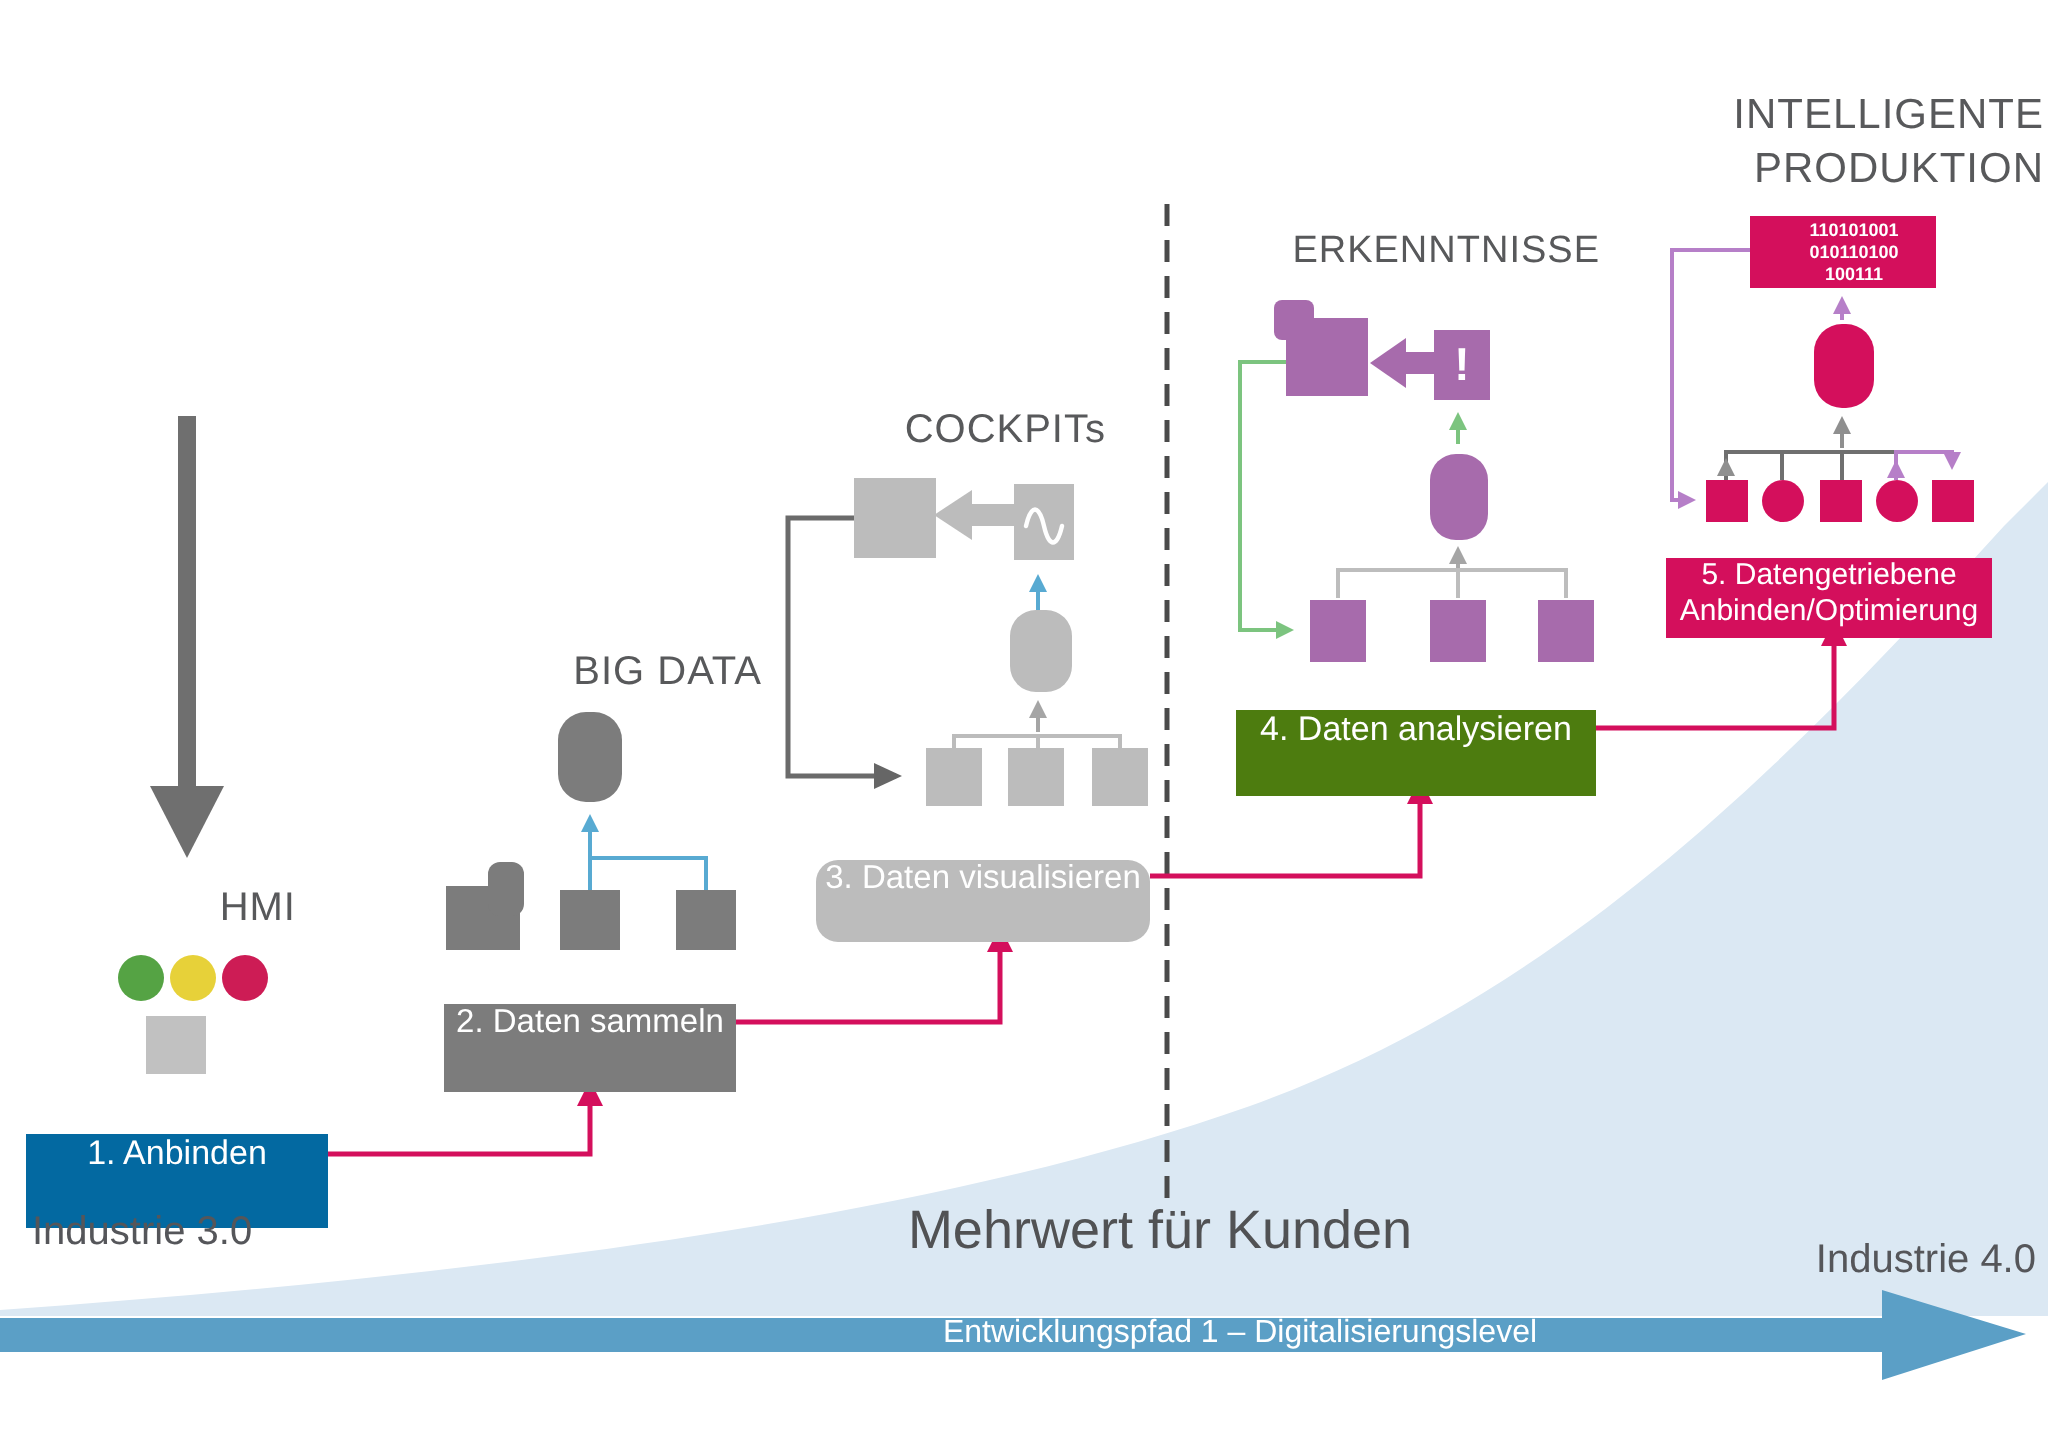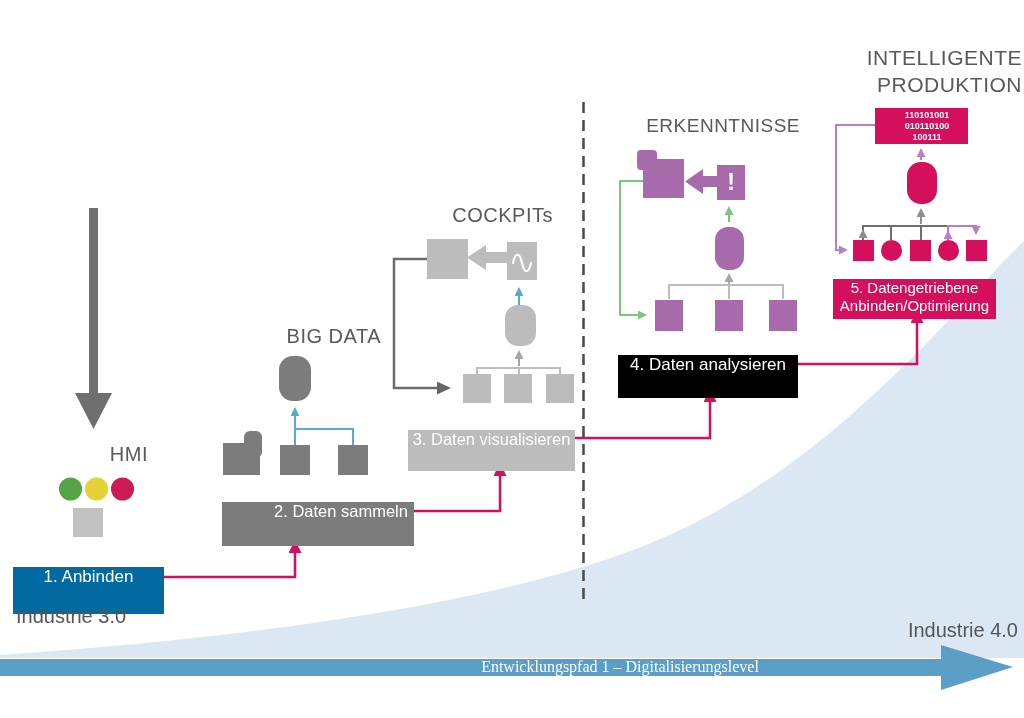--- a/index.html
+++ b/index.html
@@ -151,27 +151,28 @@
 
   <div class="binarybox" style="left:875px;top:108px;width:93px;height:36px;padding-left:11px;">
     <span>110101001</span><br>
     <span>010110100</span><br>
     <span>100111</span>
   </div>
 
   <div class="alert" style="left:717px;top:164px;width:28px;height:36px;font-size:23px;">!</div>
 
   <div class="stepbox" style="left:13px;top:554px;width:151px;height:47px;background:#0369a1;font-size:17px;">1. Anbinden</div>
-  <div class="stepbox" style="left:222px;top:489px;width:146px;height:44px;background:#7c7c7c;font-size:16.5px;padding-left:46px;">2. Daten sammeln</div>
-  <div class="stepbox" style="left:408px;top:417px;width:167px;height:41px;background:#bcbcbc;font-size:16.5px;">3. Daten visualisieren</div>
-  <div class="stepbox" style="left:618px;top:342px;width:180px;height:43px;background:#000000;font-size:17px;">4. Daten analysieren</div>
+  <div class="stepbox" style="left:222px;top:489px;width:146px;height:44px;background:#7c7c7c;font-size:16.5px;">2. Daten sammeln</div>
+  <div class="stepbox" style="left:408px;top:417px;width:167px;height:41px;background:#bcbcbc;font-size:16.5px;border-radius:11px;">3. Daten visualisieren</div>
+  <div class="stepbox" style="left:618px;top:342px;width:180px;height:43px;background:#4d7c0f;font-size:17px;">4. Daten analysieren</div>
   <div class="stepbox" style="left:833px;top:266px;width:163px;height:40px;background:#d40f5c;font-size:15px;line-height:18px;">
     <div>
       <span>5. Datengetriebene</span><br>
       <span>Anbinden/Optimierung</span>
     </div>
   </div>
 
   <div class="footer-label" style="left:16px;top:605px;font-size:20px;">Industrie 3.0</div>
   <div class="footer-label" style="left:898px;top:619px;width:120px;text-align:right;font-size:20px;">Industrie 4.0</div>
-  <div class="bandtext" style="left:300px;top:658px;width:640px;height:18px;line-height:18px;font-size:16px;font-family:Liberation Serif, serif;">Entwicklungspfad 1 – Digitalisierungslevel</div>
+  <div class="footer-label" style="left:420px;top:600px;width:320px;text-align:center;font-size:27px;color:#515254;">Mehrwert für Kunden</div>
+  <div class="bandtext" style="left:300px;top:658px;width:640px;height:18px;line-height:18px;font-size:16px;">Entwicklungspfad 1 – Digitalisierungslevel</div>
 
 </div>
 
 </body></html>

